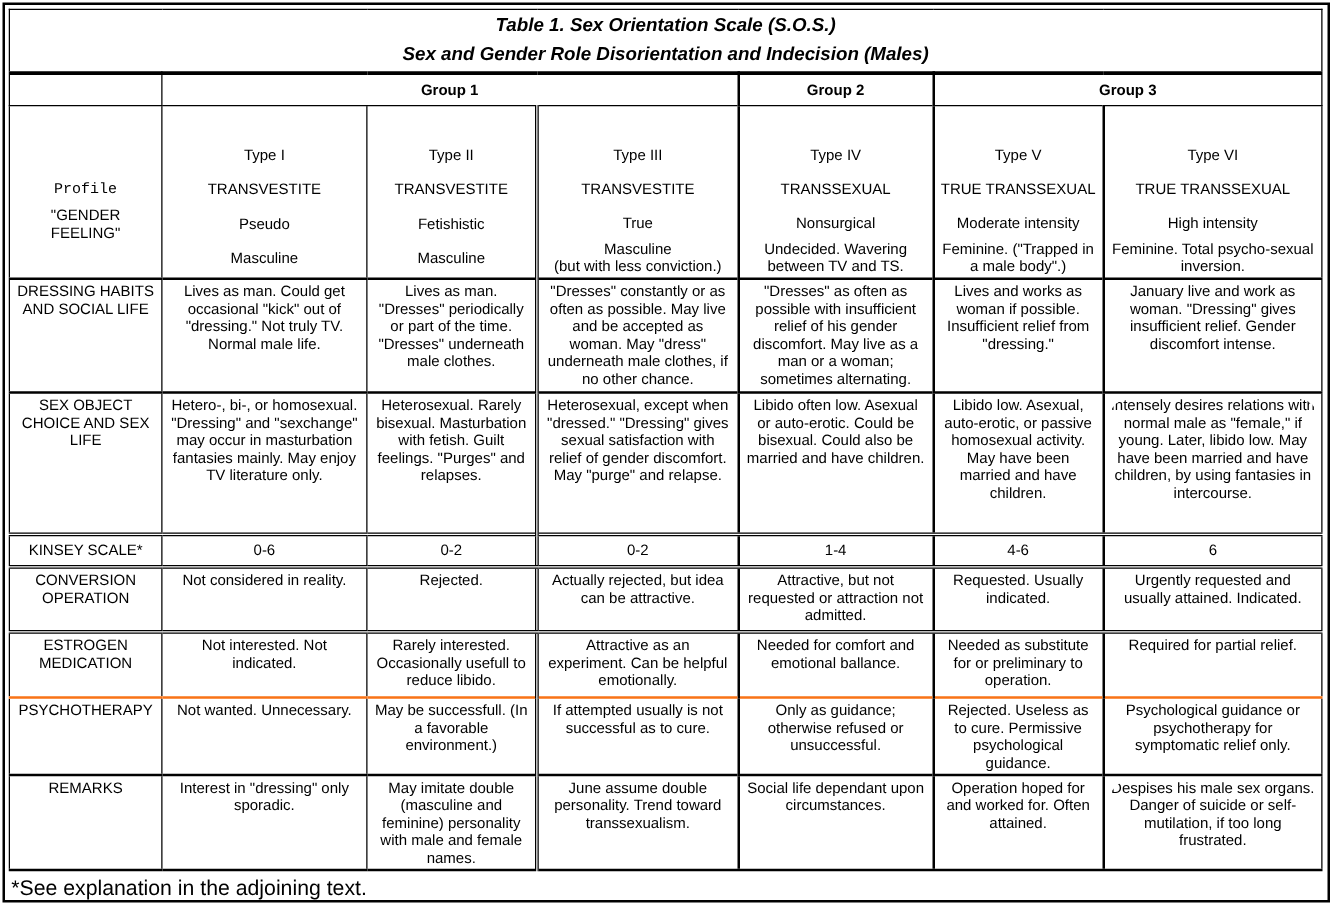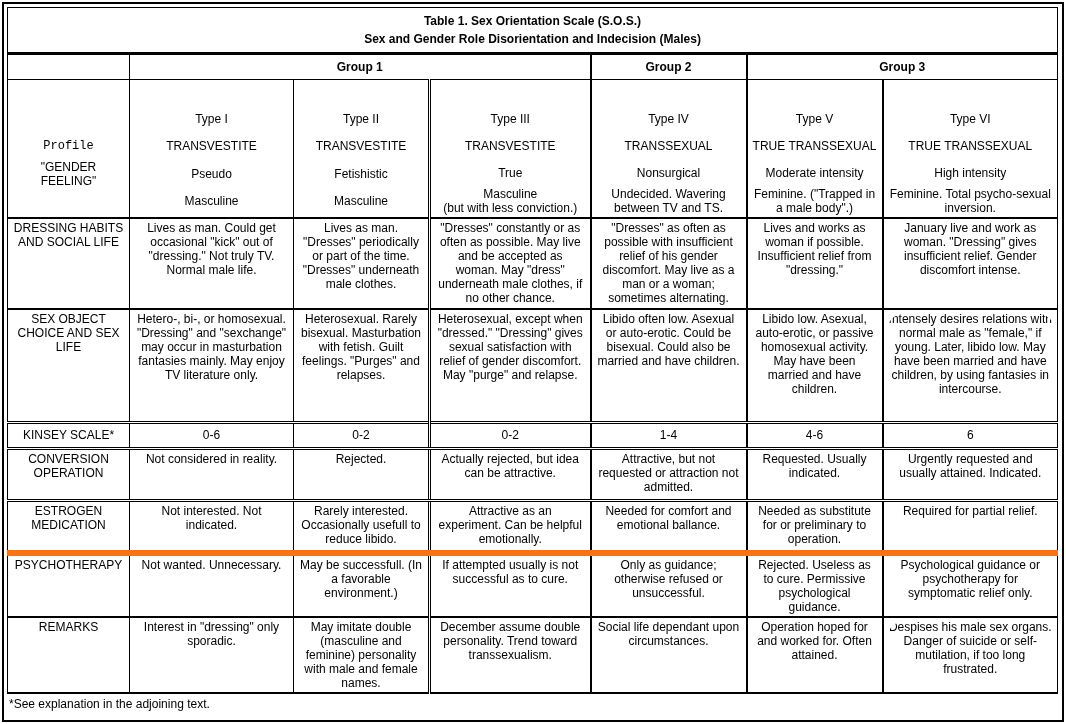--- a/index.html
+++ b/index.html
@@ -42,40 +42,40 @@
   tr.r-remarks  td{height:75px}
   
   tr.r-title td { border-bottom:3px solid #000; vertical-align:middle; }
   .bl-dbl   { border-left:3px double #000; }   
   .bl-thick { border-left:2px solid #000; }    
   .bl-med   { border-left:2px solid #000;border-radius:27px; }    
   tr.r-dressing td { border-top:2px solid #000; }
   tr.r-sexobj   td { border-top:2px solid #000;margin-top:21px; }
   tr.r-kinsey   td { border-top:3px double #000; border-bottom:3px double #000; vertical-align:middle; }
   tr.r-conv     td { border-bottom:3px double #000; }
-  tr.r-psycho   td { border-top:6px solid #f97316;margin-left:40px; }
+  tr.r-psycho   td { border-top:2px solid #f97316;margin-left:40px; }
   tr.r-remarks  td { border-top:2px solid #000; border-bottom:2px solid #000; }
   
-  .title-line { font-weight:bold; font-size:12px; line-height:1.5; }
+  .title-line { font-weight:bold; font-style:italic; font-size:15px; line-height:1.5; }
   
   tr.r-group td { font-weight:bold; vertical-align:middle; padding:5px 2px; }
   
   .pstack {
     display:grid; grid-template-rows:repeat(4,1fr);
     align-items:center; justify-items:center;
     height:110px; width:100%;margin-top:23px;
   }
   .pstack > span { display:block; width:100%; }
   .plabel-stack { grid-template-rows:repeat(4,1fr); }
   .plabel-stack > .slot2 { grid-row:2;font-family:Liberation Mono, monospace; }
   .plabel-stack > .slot3 { grid-row:3; }
   .feel2 { display:block; }
   
   .footnotes {
-    width:1050px; text-align:left; font-size:12px; line-height:1.3;
+    width:1050px; text-align:left; font-size:17px; line-height:1.3;
     padding:3px 2px 0 2px;
   }
   .footnotes div { white-space:nowrap; }
 </style>
 </head>
 <body>
 
 <div class="frame">
 
   <table class="sos">
@@ -221,21 +221,21 @@
       <td class="bl-dbl">If attempted usually is not successful as to cure.</td>
       <td class="bl-thick">Only as guidance; otherwise refused or unsuccessful.</td>
       <td class="bl-thick">Rejected. Useless as to cure. Permissive psychological guidance.</td>
       <td class="bl-med">Psychological guidance or psychotherapy for symptomatic relief only.</td>
     </tr>
 
     <tr class="r-remarks">
       <td>REMARKS</td>
       <td>Interest in "dressing" only sporadic.</td>
       <td>May imitate double (masculine and feminine) personality with male and female names.</td>
-      <td class="bl-dbl">December assume double personality. Trend toward transsexualism.</td>
+      <td class="bl-dbl">June assume double personality. Trend toward transsexualism.</td>
       <td class="bl-thick">Social life dependant upon circumstances.</td>
       <td class="bl-thick">Operation hoped for and worked for. Often attained.</td>
       <td class="bl-med">Despises his male sex organs. Danger of suicide or self-mutilation, if too long frustrated.</td>
     </tr>
   </tbody>
     </table>
 
   <div class="footnotes">
     <div>*See explanation in the adjoining text.</div>
   </div>

